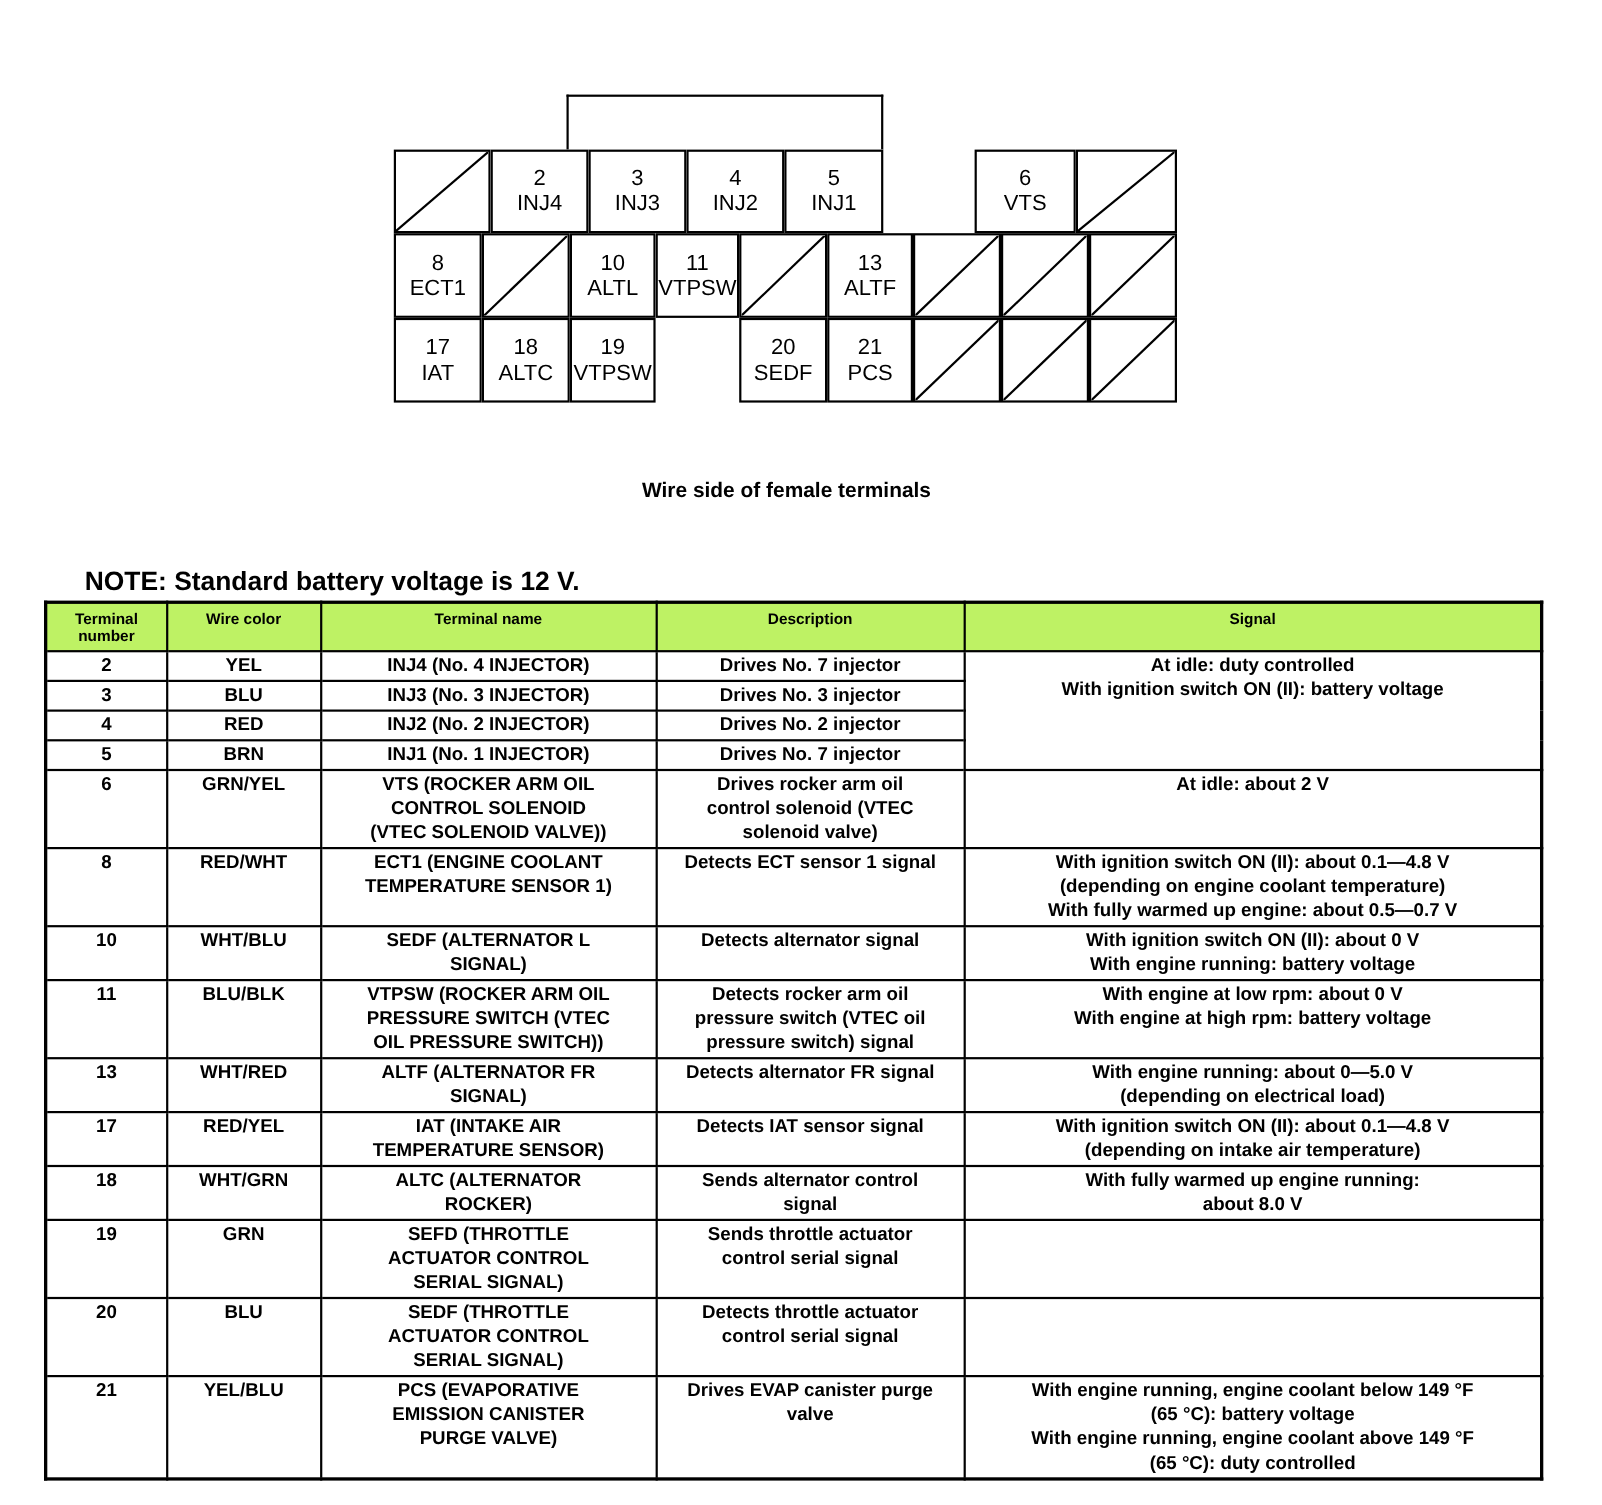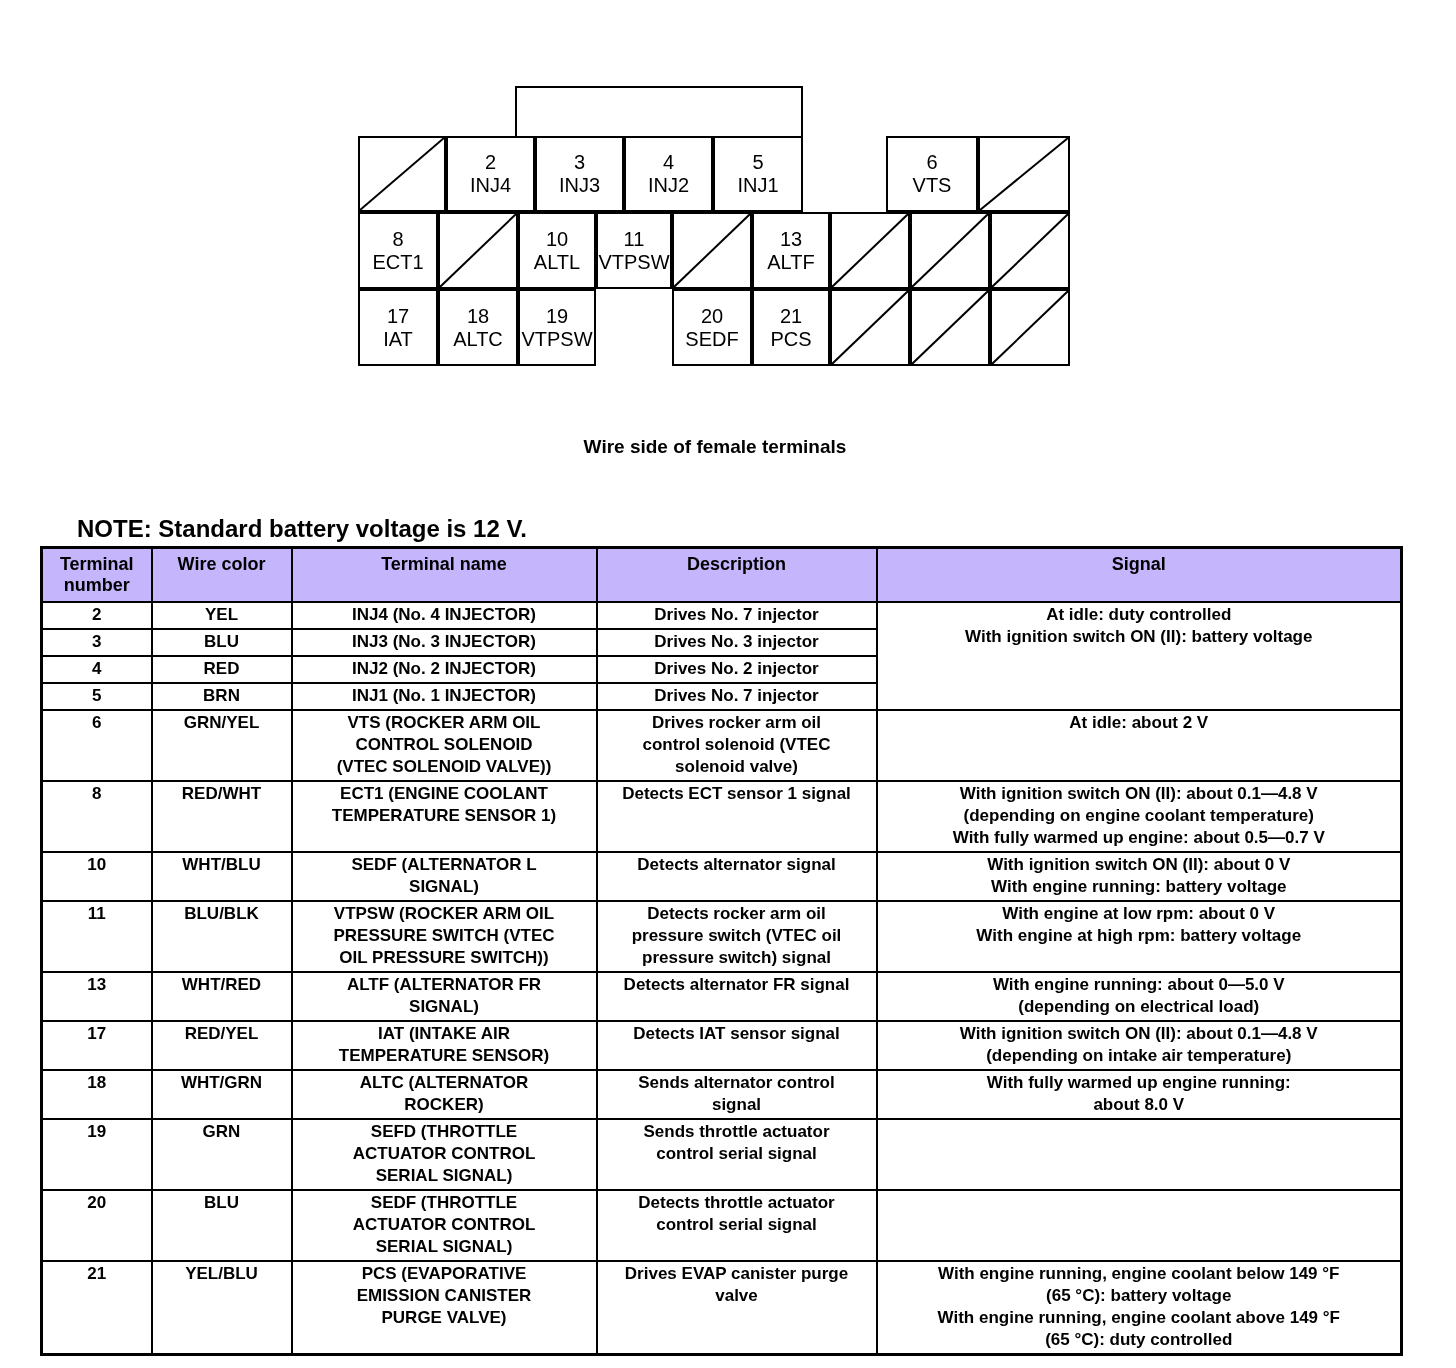--- a/index.html
+++ b/index.html
@@ -15,22 +15,22 @@
          font-size:20px;line-height:23px;overflow:hidden;}
   .ccell svg{position:absolute;left:0;top:0;width:100%;height:100%;}
   .pin-num,.pin-label{position:relative;z-index:2;}
 
   .caption{position:absolute;left:358px;top:436px;width:714px;text-align:center;
            font-size:19px;font-weight:bold;}
   .note{position:absolute;left:33px;top:515px;font-size:24px;font-weight:bold;margin-left:44px;}
 
   table.tt{position:absolute;left:40px;top:546px;width:1360px;border-collapse:collapse;
            table-layout:fixed;border:3px solid #000;}
-  table.tt th{border:2px solid #000;font-size:18px;font-weight:bold;padding:5px 4px;
-              vertical-align:top;background:#c4b5fd;}
+  table.tt th{border:2px solid #000;font-size:14px;font-weight:bold;padding:5px 4px;
+              vertical-align:top;background:#bef264;}
   table.tt td{border:2px solid #000;font-size:17px;font-weight:bold;line-height:22px;
               padding:1px 7px 2px 7px;vertical-align:top;white-space:pre-line;background:#fff;}
   td.c-num,td.c-wire{text-align:center;}
   td.c-name,td.c-desc,td.c-sig{text-align:center;}
 </style>
 </head>
 <body>
 
 <div class="page">
 

